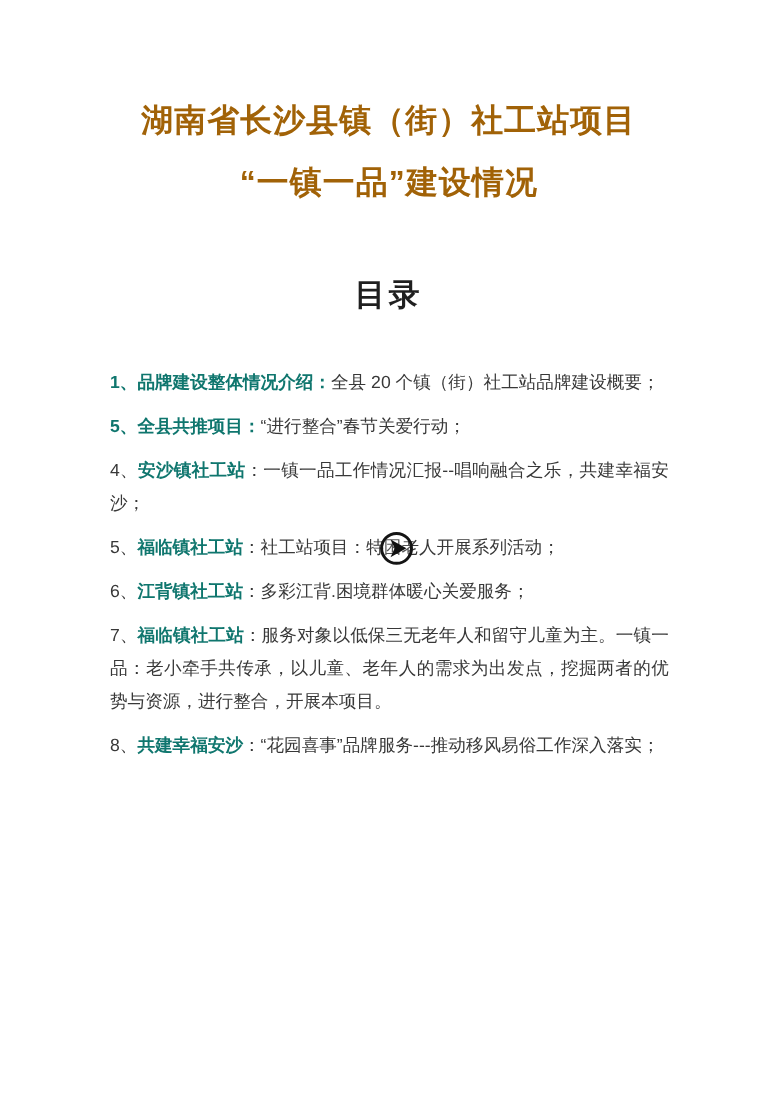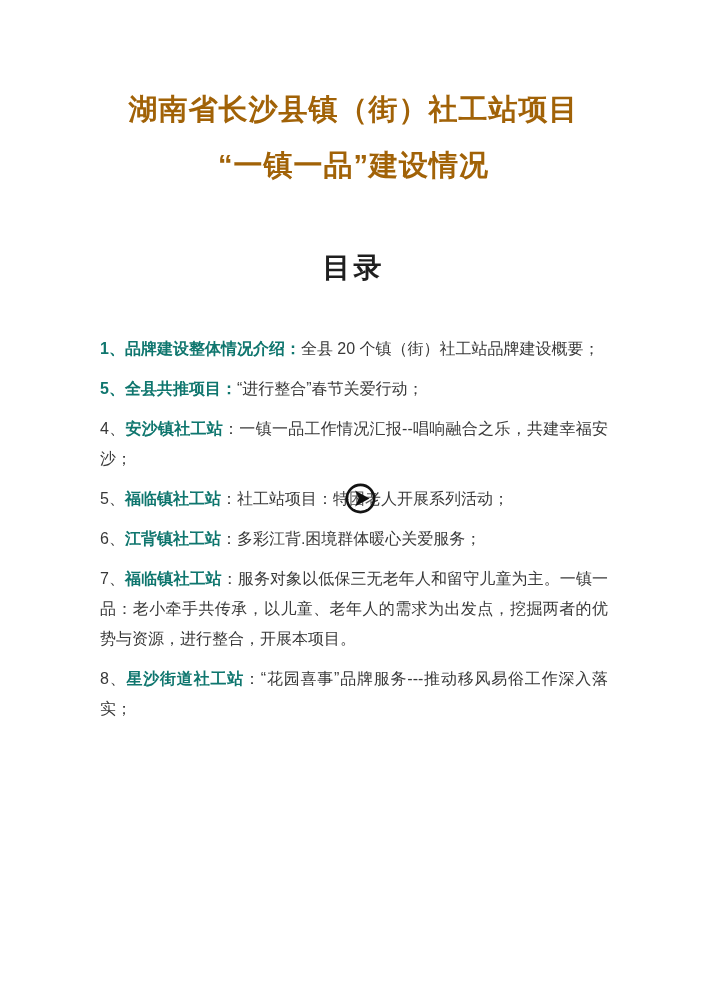--- a/index.html
+++ b/index.html
@@ -57,21 +57,21 @@
 
 
     <p><span class="num">4、</span><b>安沙镇社工站</b><span>：一镇一品工作情况汇报--唱响融合之乐，共建幸福安沙；</span></p>
 
     <p><span class="num">5、</span><b>福临镇社工站</b><span>：社工站项目：特困老人开展系列活动；</span></p>
 
     <p><span class="num">6、</span><b>江背镇社工站</b><span>：多彩江背.困境群体暖心关爱服务；</span></p>
 
     <p><span class="num">7、</span><b>福临镇社工站</b><span>：服务对象以低保三无老年人和留守儿童为主。一镇一品：老小牵手共传承，以儿童、老年人的需求为出发点，挖掘两者的优势与资源，进行整合，开展本项目。</span></p>
 
-    <p><span class="num">8、</span><b>星沙街道社工站</b><span>：“花园喜事”品牌服务---推动移风易俗工作深入落实；</span></p>
+    <p><span class="num">8、</span><b>共建幸福安沙</b><span>：“花园喜事”品牌服务---推动移风易俗工作深入落实；</span></p>
   </div>
 
   <div class="cursor-badge" title="">
     <svg width="33" height="33" viewBox="0 0 33 33" xmlns="http://www.w3.org/2000/svg">
       <circle cx="16.5" cy="16.5" r="13.6" fill="rgba(255,255,255,0.15)" stroke="#141414" stroke-width="2.7"></circle>
       <polygon points="11,8.5 25.5,16.5 11,24.5 14.8,16.5" fill="#111111"></polygon>
     </svg>
   </div>
 
 </div>

